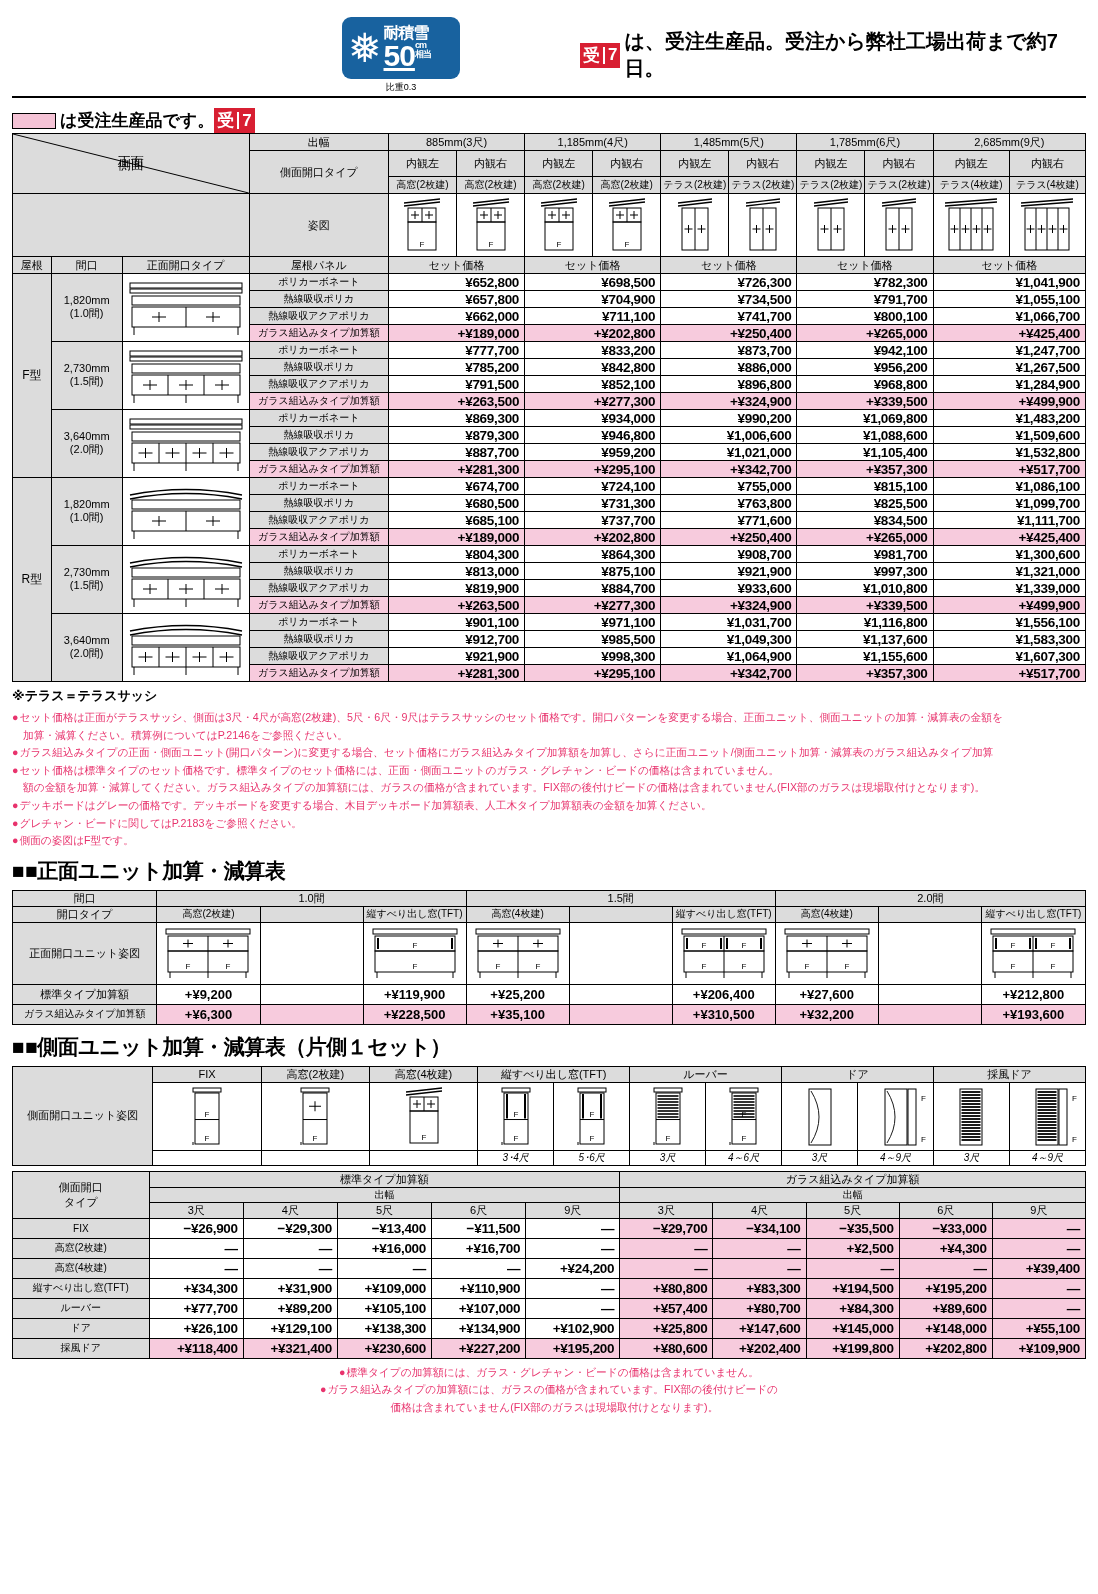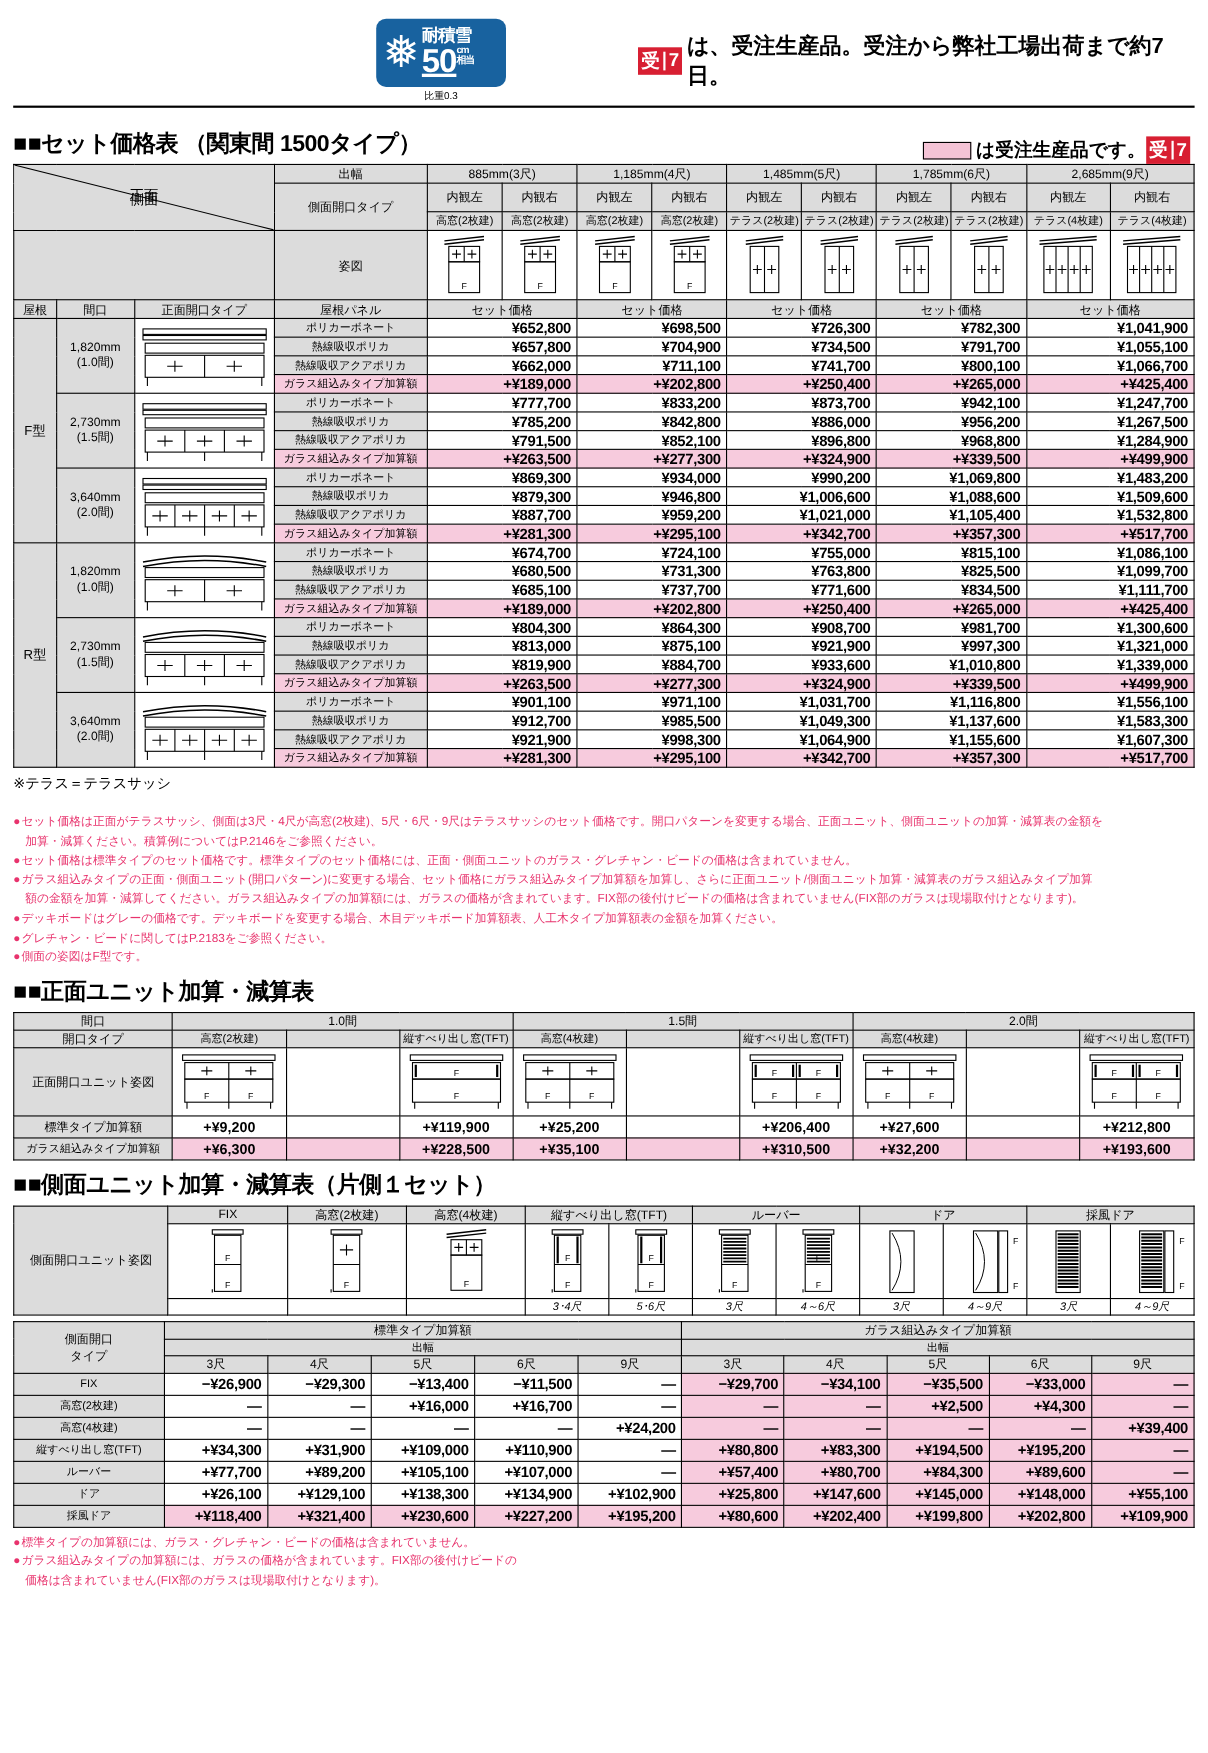--- a/index.html
+++ b/index.html
@@ -62,27 +62,27 @@
   .diag .frontTxt { position:absolute; bottom:22px; left:0; right:0; text-align:center; font-size:13px;}
   .diag svg { position:absolute; inset:0; width:100%; height:100%; }
   .rowcatlbl { font-size:12px; }
 
   
   .fig { background:#fff; }
   .fig svg { display:block; margin:0 auto; }
 
   
   .notes { color:#e8336d; font-size:10.7px; line-height:1.55; margin-top:4px; }
-  .notes .t { color:#000; font-weight:normal; font-size:13px; margin-bottom:17px;}
+  .notes .t { color:#000; font-weight:bold; font-size:13px; margin-bottom:3px;}
   .notes p { margin:0 0 1px 0; }
   .notes .bullet:before { content:"\25CF"; margin-right:1px; }
   .notes .ind { padding-left:11px; display:block; }
 
   .twocol { display:flex; gap:18px; margin-top:5px; }
-  .twocol > div { flex:1; }
+  .twocol > div { flex:1;text-align:center; }
 </style>
 </head>
 <body>
 
 <div class="page">
 
   <div class="topband">
     <div class="badgewrap">
       <div class="snowbadge">
         <div class="snowflake">❅</div>
@@ -98,21 +98,20 @@
         <span>受</span>
         <span class="bar"></span>
         <span>7</span>
       </span>
       <span>は、受注生産品。受注から弊社工場出荷まで約7日。</span>
     </div>
   </div>
   <div class="hrule"></div>
 
   <div class="headrow">
-    <h2 class="sec">■セット価格表 （関東間 1500タイプ）</h2>
     <div class="legend">
       <span class="swatch"></span>
       <span>は受注生産品です。</span>
       <span class="juchip">
         <span>受</span>
         <span class="bar"></span>
         <span>7</span>
       </span>
     </div>
   </div>
@@ -676,22 +675,22 @@
           <td class="price pink" colspan="2">+¥357,300</td>
           <td class="price pink" colspan="2">+¥517,700</td>
         </tr>
       </tbody>
   </table>
 
   <div class="notes">
     <div class="t">※テラス＝テラスサッシ</div>
     <p class="bullet">セット価格は正面がテラスサッシ、側面は3尺・4尺が高窓(2枚建)、5尺・6尺・9尺はテラスサッシのセット価格です。開口パターンを変更する場合、正面ユニット、側面ユニットの加算・減算表の金額を</p>
     <p class="ind">加算・減算ください。積算例についてはP.2146をご参照ください。</p>
+    <p class="bullet">ガラス組込みタイプの正面・側面ユニット(開口パターン)に変更する場合、セット価格にガラス組込みタイプ加算額を加算し、さらに正面ユニット/側面ユニット加算・減算表のガラス組込みタイプ加算</p>
     <p class="bullet">セット価格は標準タイプのセット価格です。標準タイプのセット価格には、正面・側面ユニットのガラス・グレチャン・ビードの価格は含まれていません。</p>
-    <p class="bullet">ガラス組込みタイプの正面・側面ユニット(開口パターン)に変更する場合、セット価格にガラス組込みタイプ加算額を加算し、さらに正面ユニット/側面ユニット加算・減算表のガラス組込みタイプ加算</p>
     <p class="ind">額の金額を加算・減算してください。ガラス組込みタイプの加算額には、ガラスの価格が含まれています。FIX部の後付けビードの価格は含まれていません(FIX部のガラスは現場取付けとなります)。</p>
     <p class="bullet">デッキボードはグレーの価格です。デッキボードを変更する場合、木目デッキボード加算額表、人工木タイプ加算額表の金額を加算ください。</p>
     <p class="bullet">グレチャン・ビードに関してはP.2183をご参照ください。</p>
     <p class="bullet">側面の姿図はF型です。</p>
   </div>
 
   <h2 class="sec">■正面ユニット加算・減算表</h2>
   <table id="front-table">
     <colgroup>
       <col style="width:143px">

